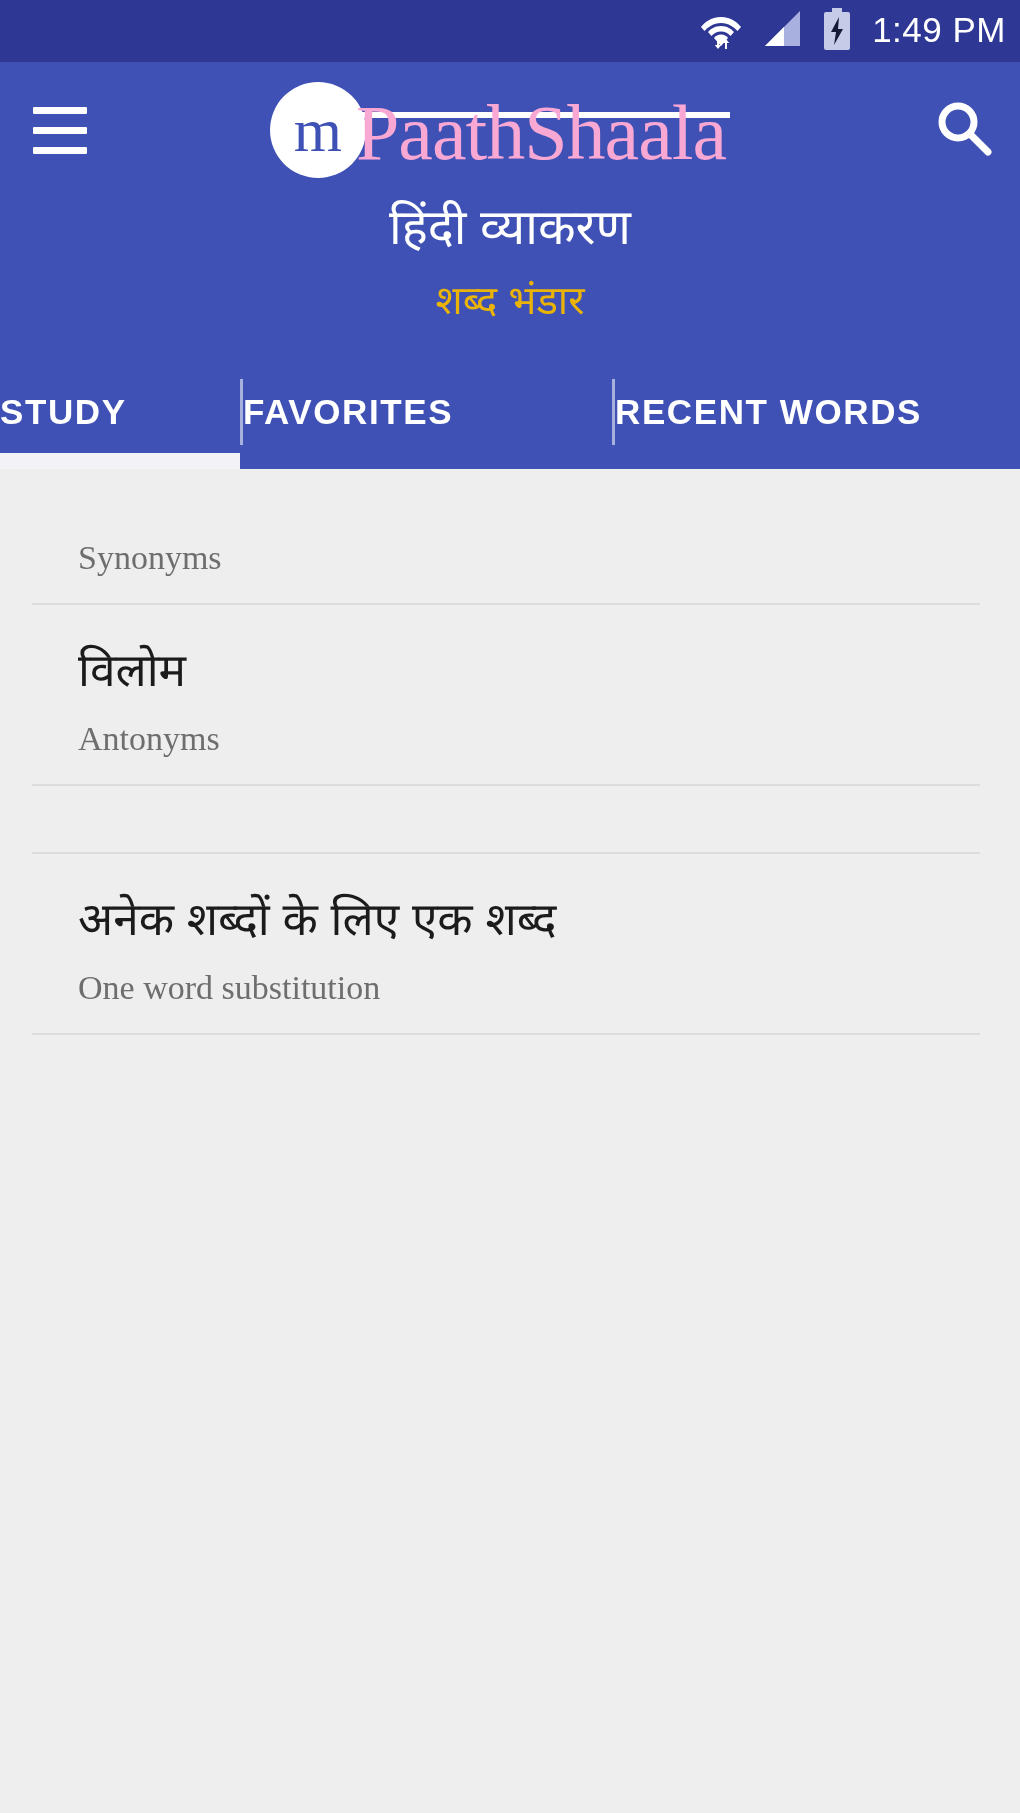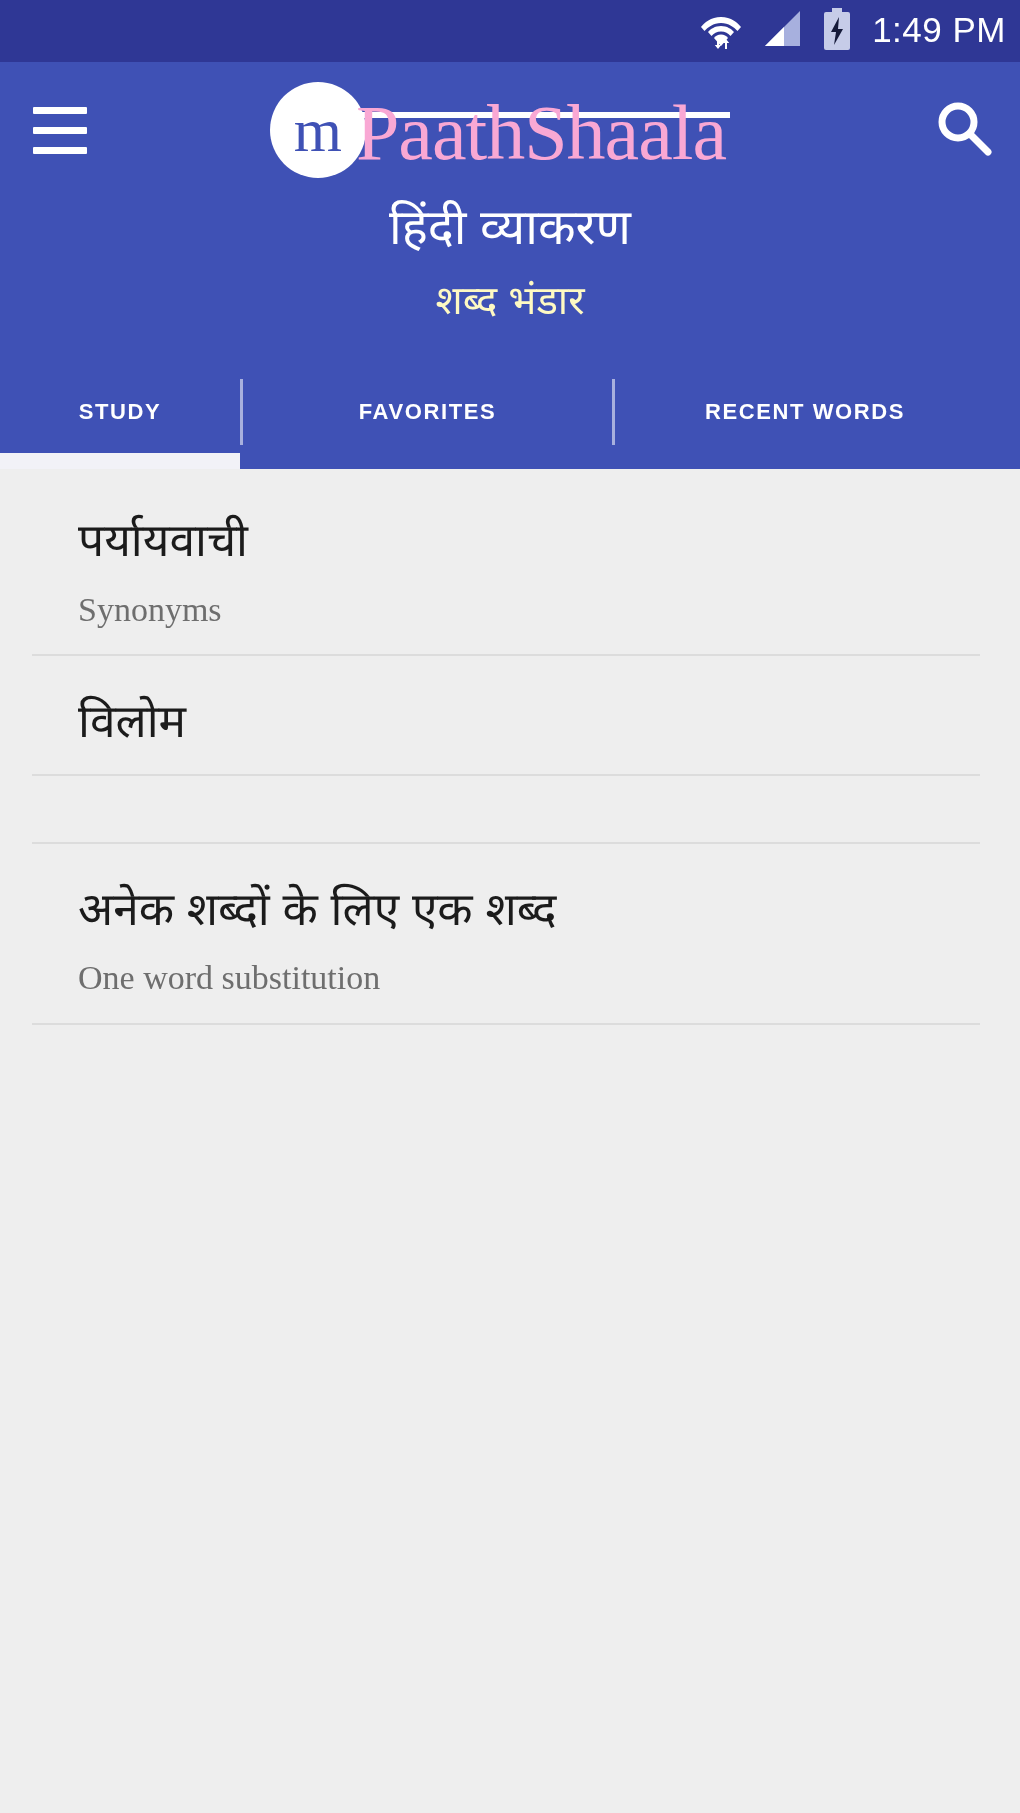--- a/index.html
+++ b/index.html
@@ -113,43 +113,42 @@
   .appbar-title {
     text-align:center;
     color:#ffffff;
     font-size:49px;
     line-height:1.05;
     padding-top:10px;
     font-family:"Liberation Sans", sans-serif;
   }
   .appbar-subtitle {
     text-align:center;
-    color:#fef9c3;
+    color:#eab308;
     font-size:40px;
     line-height:1.05;
     padding-top:26px;
     padding-bottom:8px;
     font-family:"Liberation Sans", sans-serif;
   }
 
   
   .tabs {
     display:flex;
     height:114px;
     align-items:stretch;
     position:relative;
     margin-top:26px;
   }
   .tab {
     flex:0 0 auto;
     display:flex;
     align-items:center;
-    justify-content:center;
     color:#ffffff;
-    font-size:22px;
+    font-size:35px;
     font-weight:bold;
     letter-spacing:1.6px;
     position:relative;
     font-family:"Liberation Sans", sans-serif;
   }
   .tab-1 { width:240px; }
   .tab-2 { width:369px; }
   .tab-3 { width:380px; }
   .tab-divider {
     width:0;
@@ -268,27 +267,27 @@
         <span>RECENT WORDS</span>
       </div>
       <div class="tab-indicator"></div>
     </div>
 
   </div>
 
   <div class="list">
 
     <div class="list-item">
-      <div class="item-title">पर्यायवाची</div>
       <div class="item-subtitle">Synonyms</div>
     </div>
     <div class="divider"></div>
 
     <div class="list-item">
       <div class="item-title">विलोम</div>
+      <div class="item-subtitle">Antonyms</div>
     </div>
     <div class="divider"></div>
 
     <div class="list-item">
     </div>
     <div class="divider"></div>
 
     <div class="list-item">
       <div class="item-title">अनेक शब्दों के लिए एक शब्द</div>
       <div class="item-subtitle">One word substitution</div>

